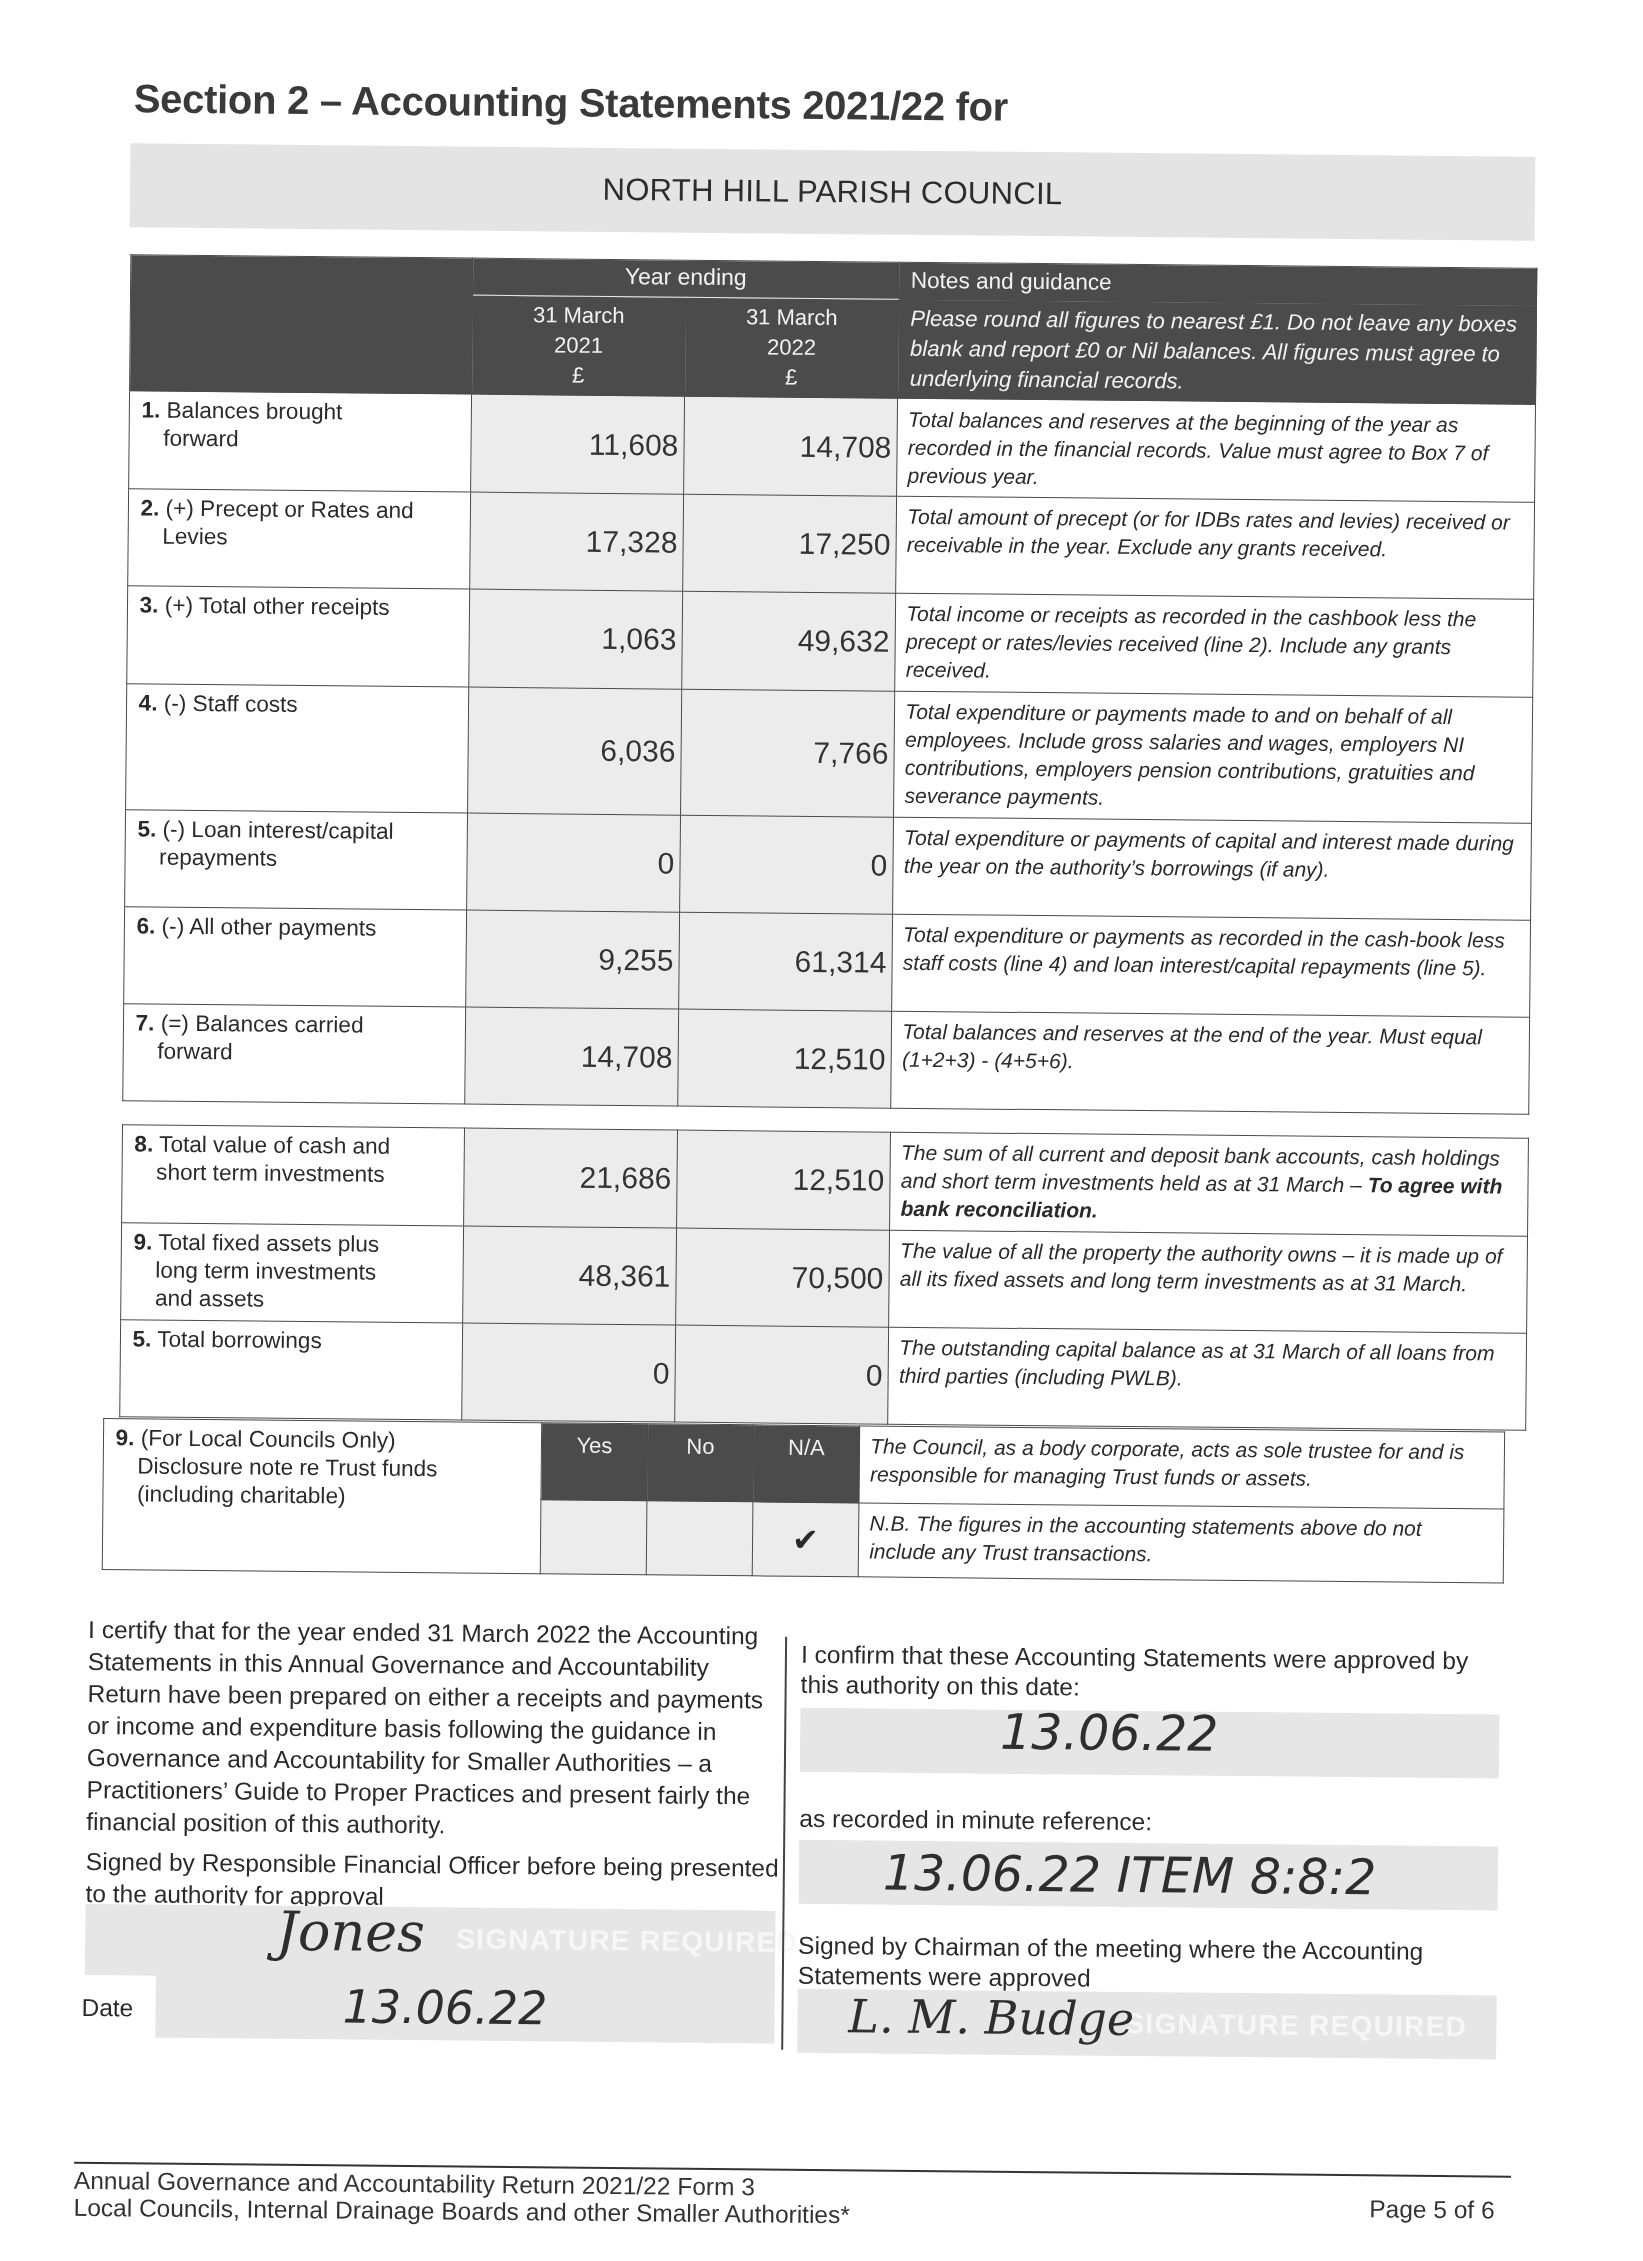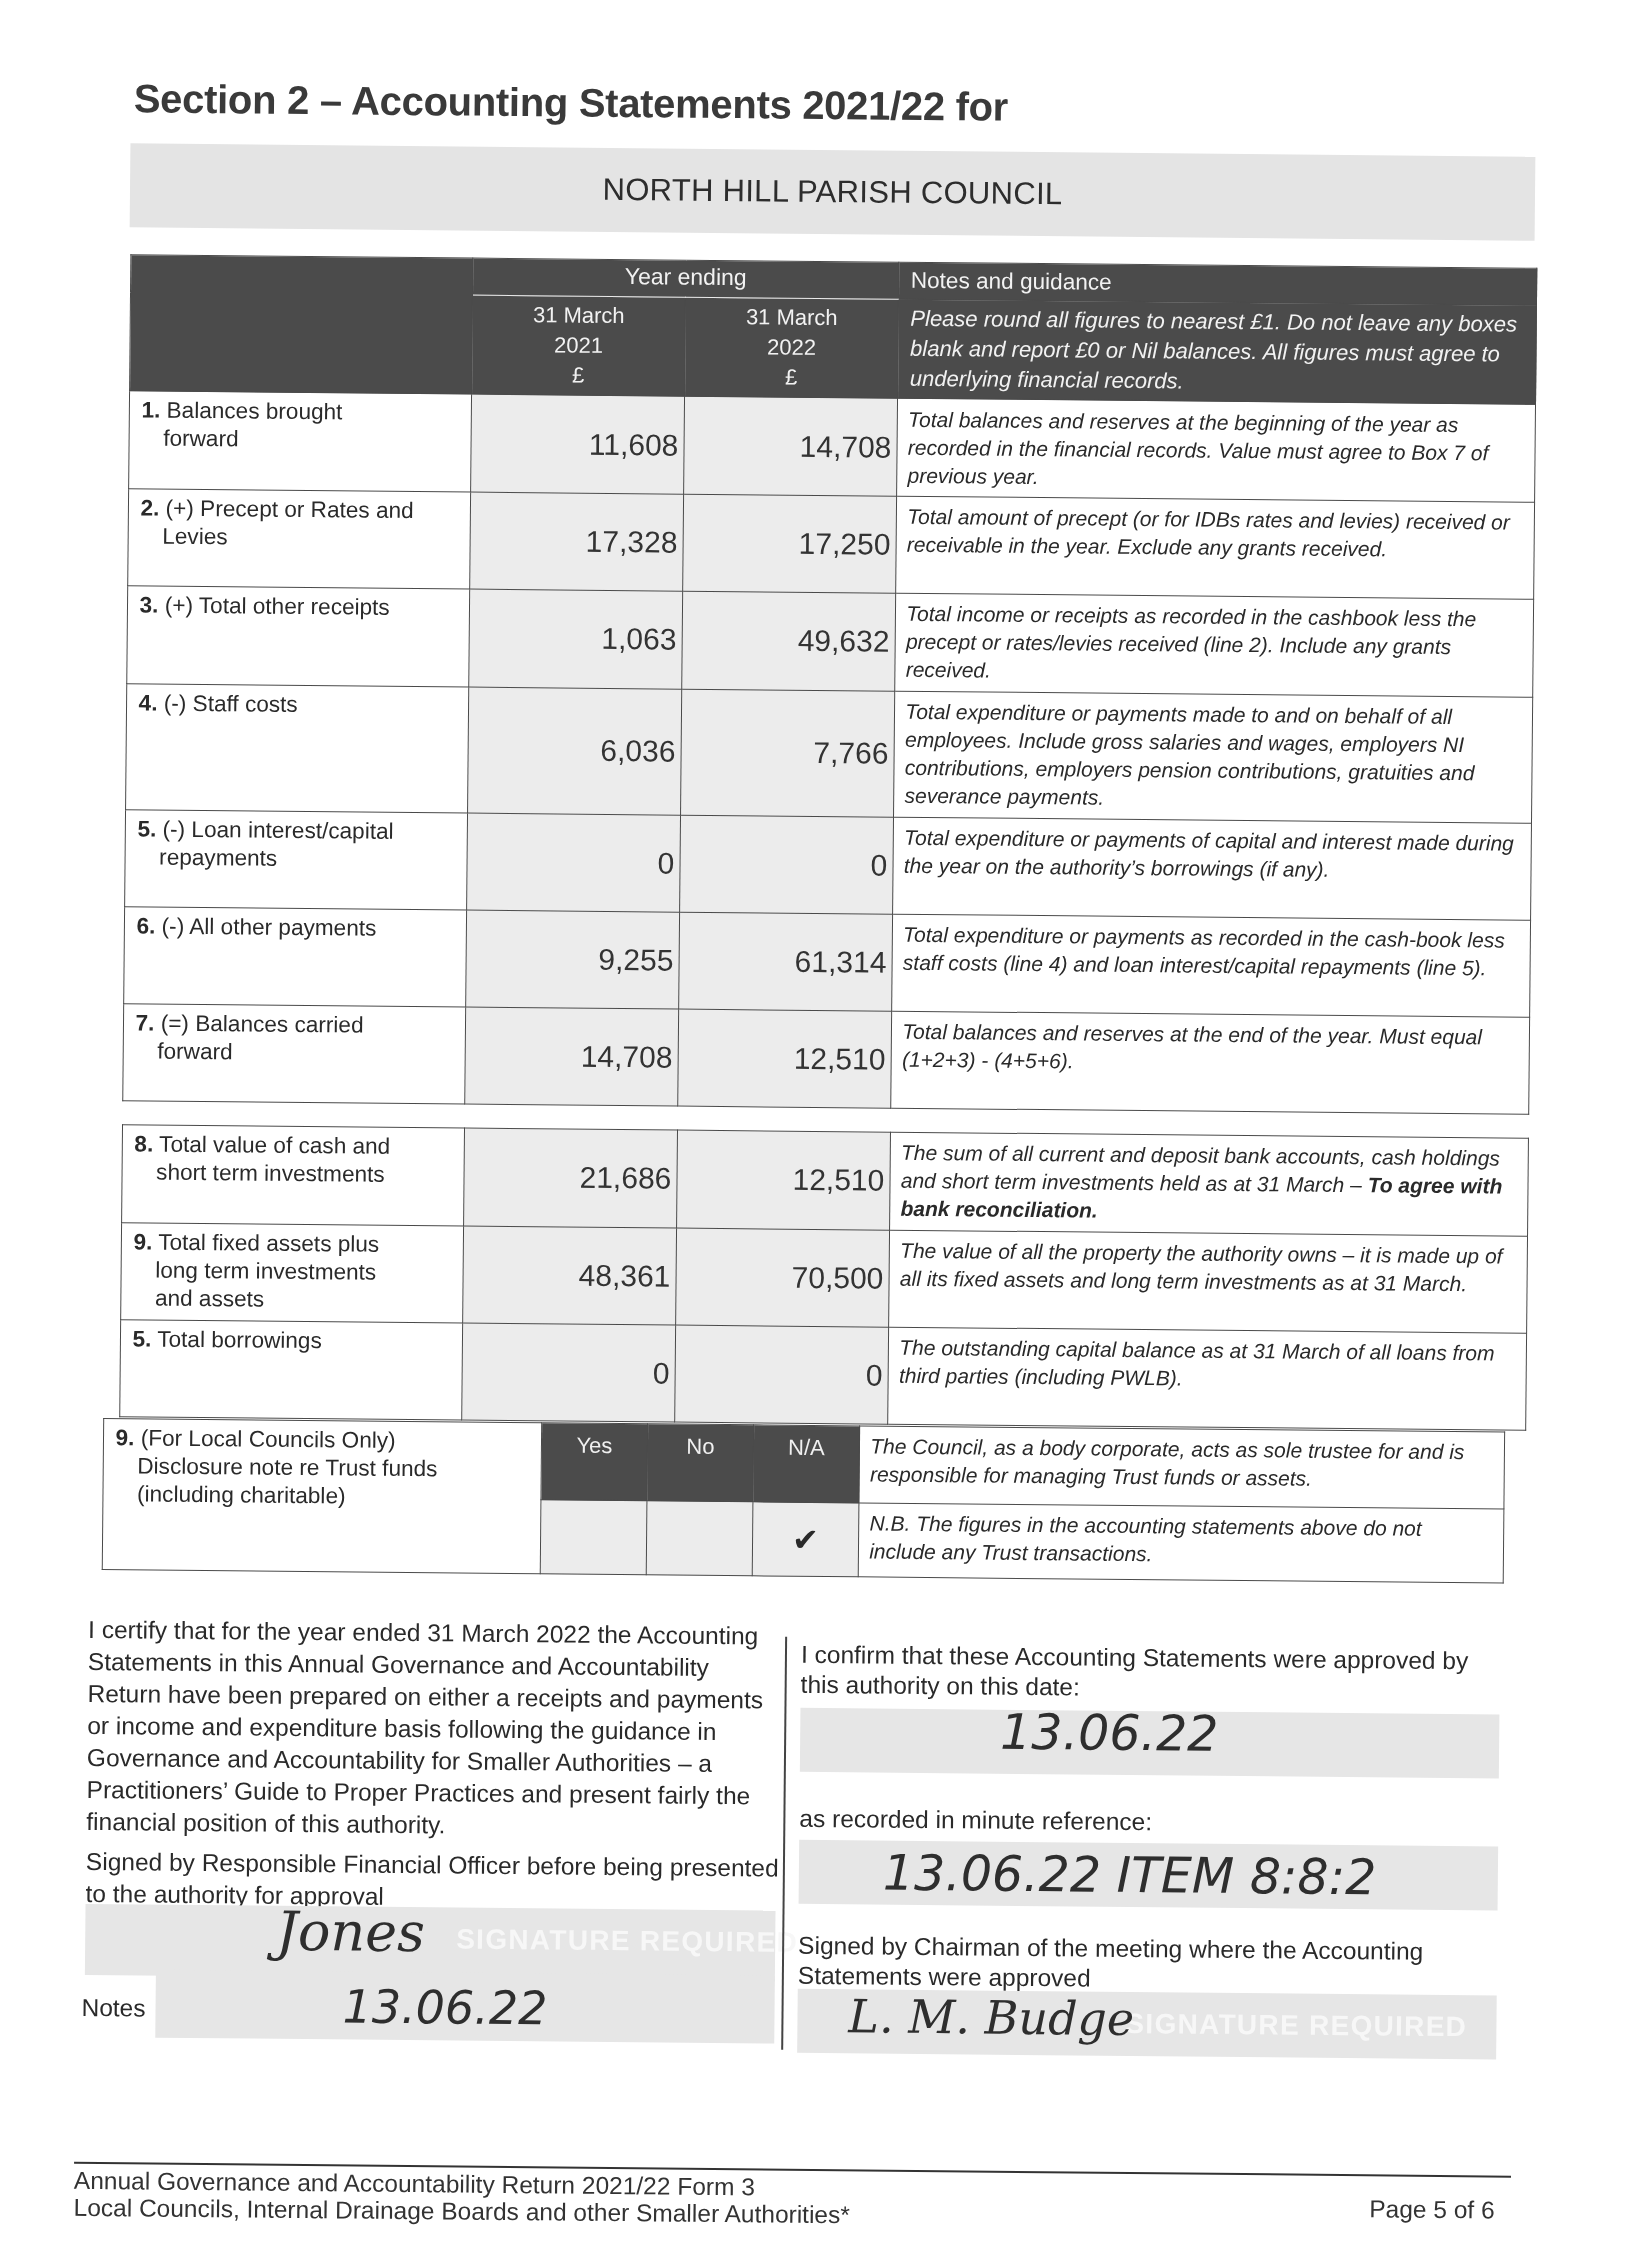--- a/index.html
+++ b/index.html
@@ -207,21 +207,21 @@
   </tbody>
     </table>
 
   <div class="cert-left">
     <p>I certify that for the year ended 31 March 2022 the Accounting Statements in this Annual Governance and Accountability Return have been prepared on either a receipts and payments or income and expenditure basis following the guidance in Governance and Accountability for Smaller Authorities – a Practitioners’ Guide to Proper Practices and present fairly the financial position of this authority.</p>
     <p>Signed by Responsible Financial Officer before being presented to the authority for approval</p>
   </div>
   <div class="gray-box" style="left:93px; top:1911px; width:690px; height:71px;"></div>
   <div class="watermark" style="left:464px; top:1927px;">SIGNATURE REQUIRED</div>
   <div class="sig" style="left:284px; top:1905px; font-size:54px;">Jones</div>
-  <div style="position:absolute; left:90px; top:2001px; font-size:24.5px;">Notes</div>
+  <div style="position:absolute; left:90px; top:2001px; font-size:24.5px;">Date</div>
   <div class="gray-box" style="left:164px; top:1976px; width:619px; height:68px;"></div>
   <div class="hand" style="left:351px; top:1984px; font-size:46px;">13.06.22</div>
 
   <div class="divider-v"></div>
 
   <div class="cert-right">
     <div>I confirm that these Accounting Statements were approved by this authority on this date:</div>
   </div>
   <div class="gray-box" style="left:806px; top:1708px; width:699px; height:64px;"></div>
   <div class="hand" style="left:1006px; top:1702px; font-size:49px;">13.06.22</div>

